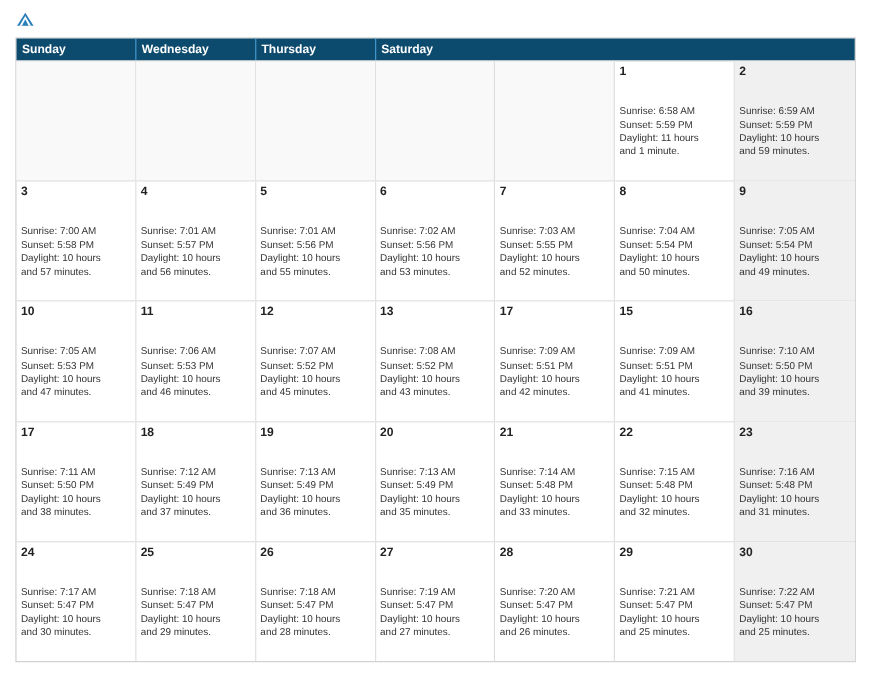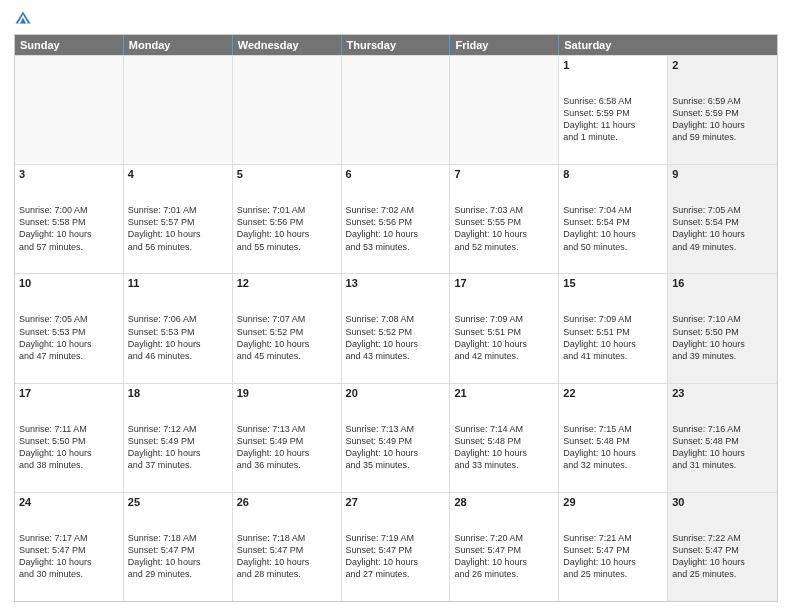--- a/index.html
+++ b/index.html
@@ -61,21 +61,21 @@
     }
     .calendar {
       flex: 1;
       display: flex;
       flex-direction: column;
       border: 1px solid #ccc;
     }
     .cal-header {
       display: grid;
       grid-template-columns: repeat(7, 1fr);
-      background: #737373;
+      background: #0c4a6e;
     }
     .cal-header-cell {
       color: #fff;
       font-size: 11px;
       font-weight: bold;
       padding: 4px 5px;
       border-right: 1px solid #4a9fd4;
       text-align: left;
     }
     .cal-header-cell:last-child { border-right: none; }
@@ -131,24 +131,22 @@
       </div>
     </div>
     <div class="title-area">
       <div class="month-title"></div>
       <div class="location"></div>
     </div>
   </div>
   <div class="calendar">
     <div class="cal-header" id="cal-header-row">
         <div class="cal-header-cell">Sunday</div>
-        <div class="cal-header-cell">Monday</div>
         <div class="cal-header-cell">Wednesday</div>
         <div class="cal-header-cell">Thursday</div>
-        <div class="cal-header-cell">Friday</div>
         <div class="cal-header-cell">Saturday</div>
       </div>
     <div class="cal-body" id="cal-body">
         <div class="cal-row">
           <div class="cal-cell empty"></div>
           <div class="cal-cell empty"></div>
           <div class="cal-cell empty"></div>
           <div class="cal-cell empty"></div>
           <div class="cal-cell empty"></div>
           <div class="cal-cell">

